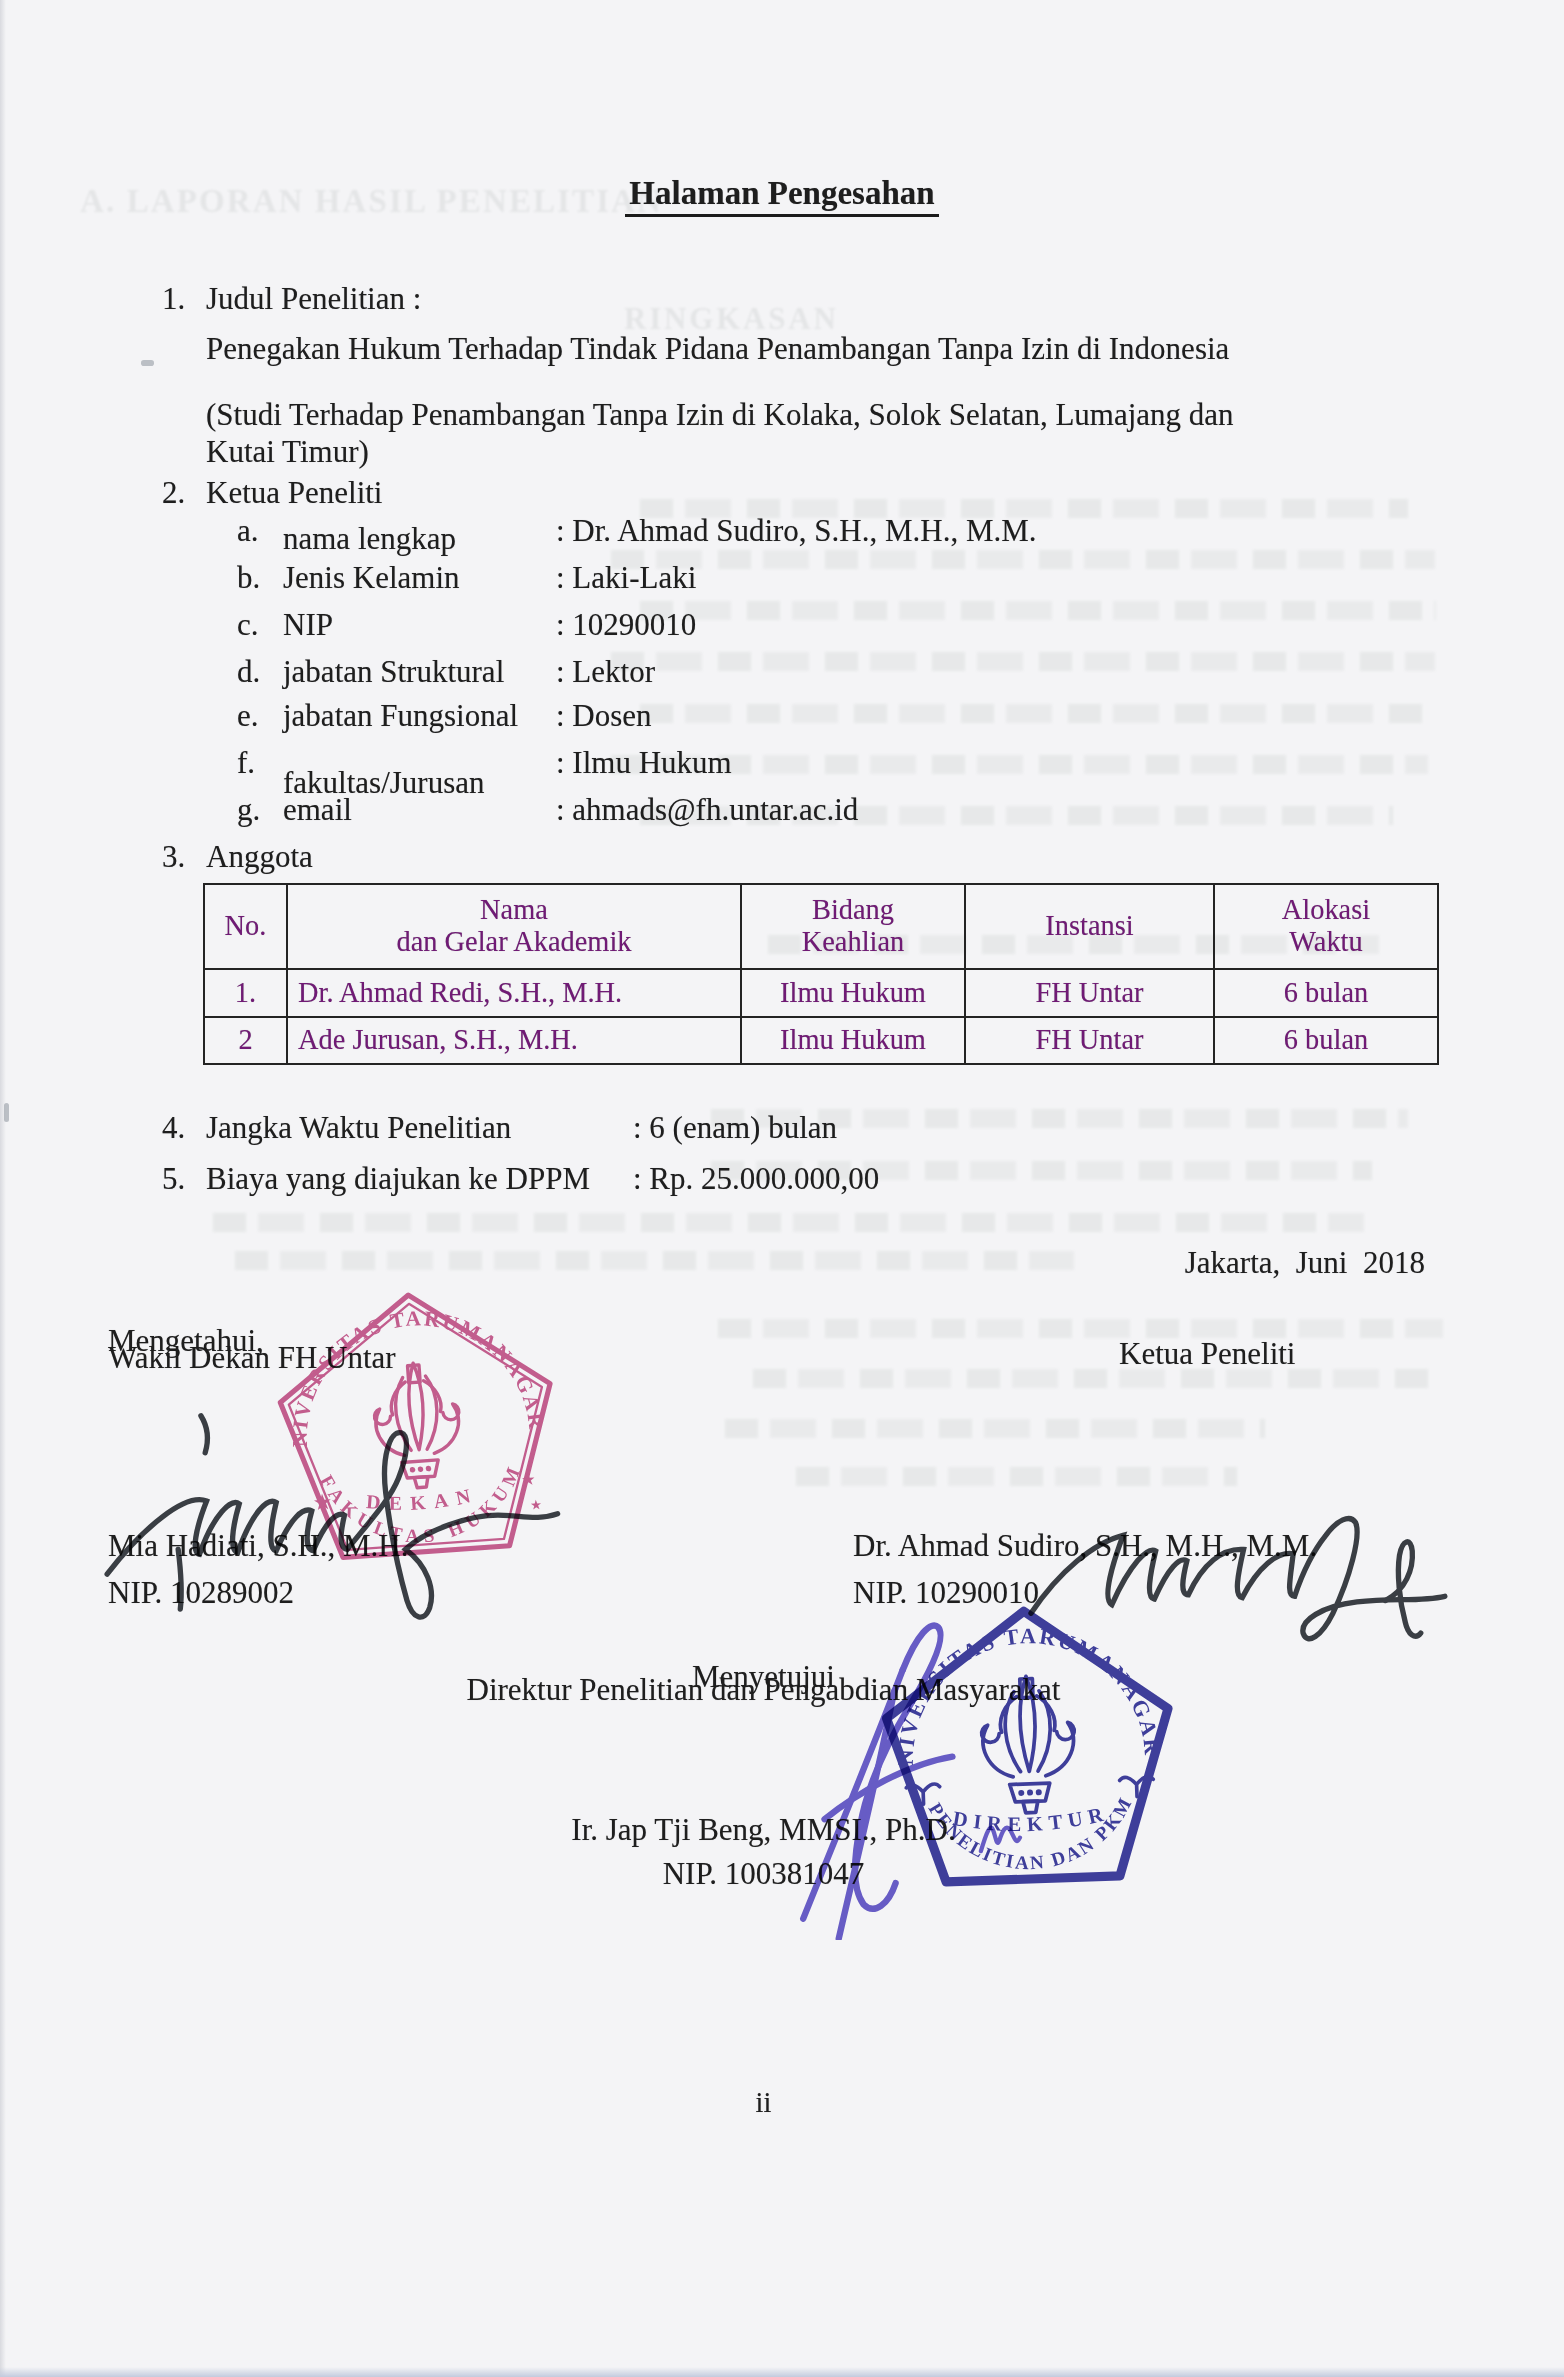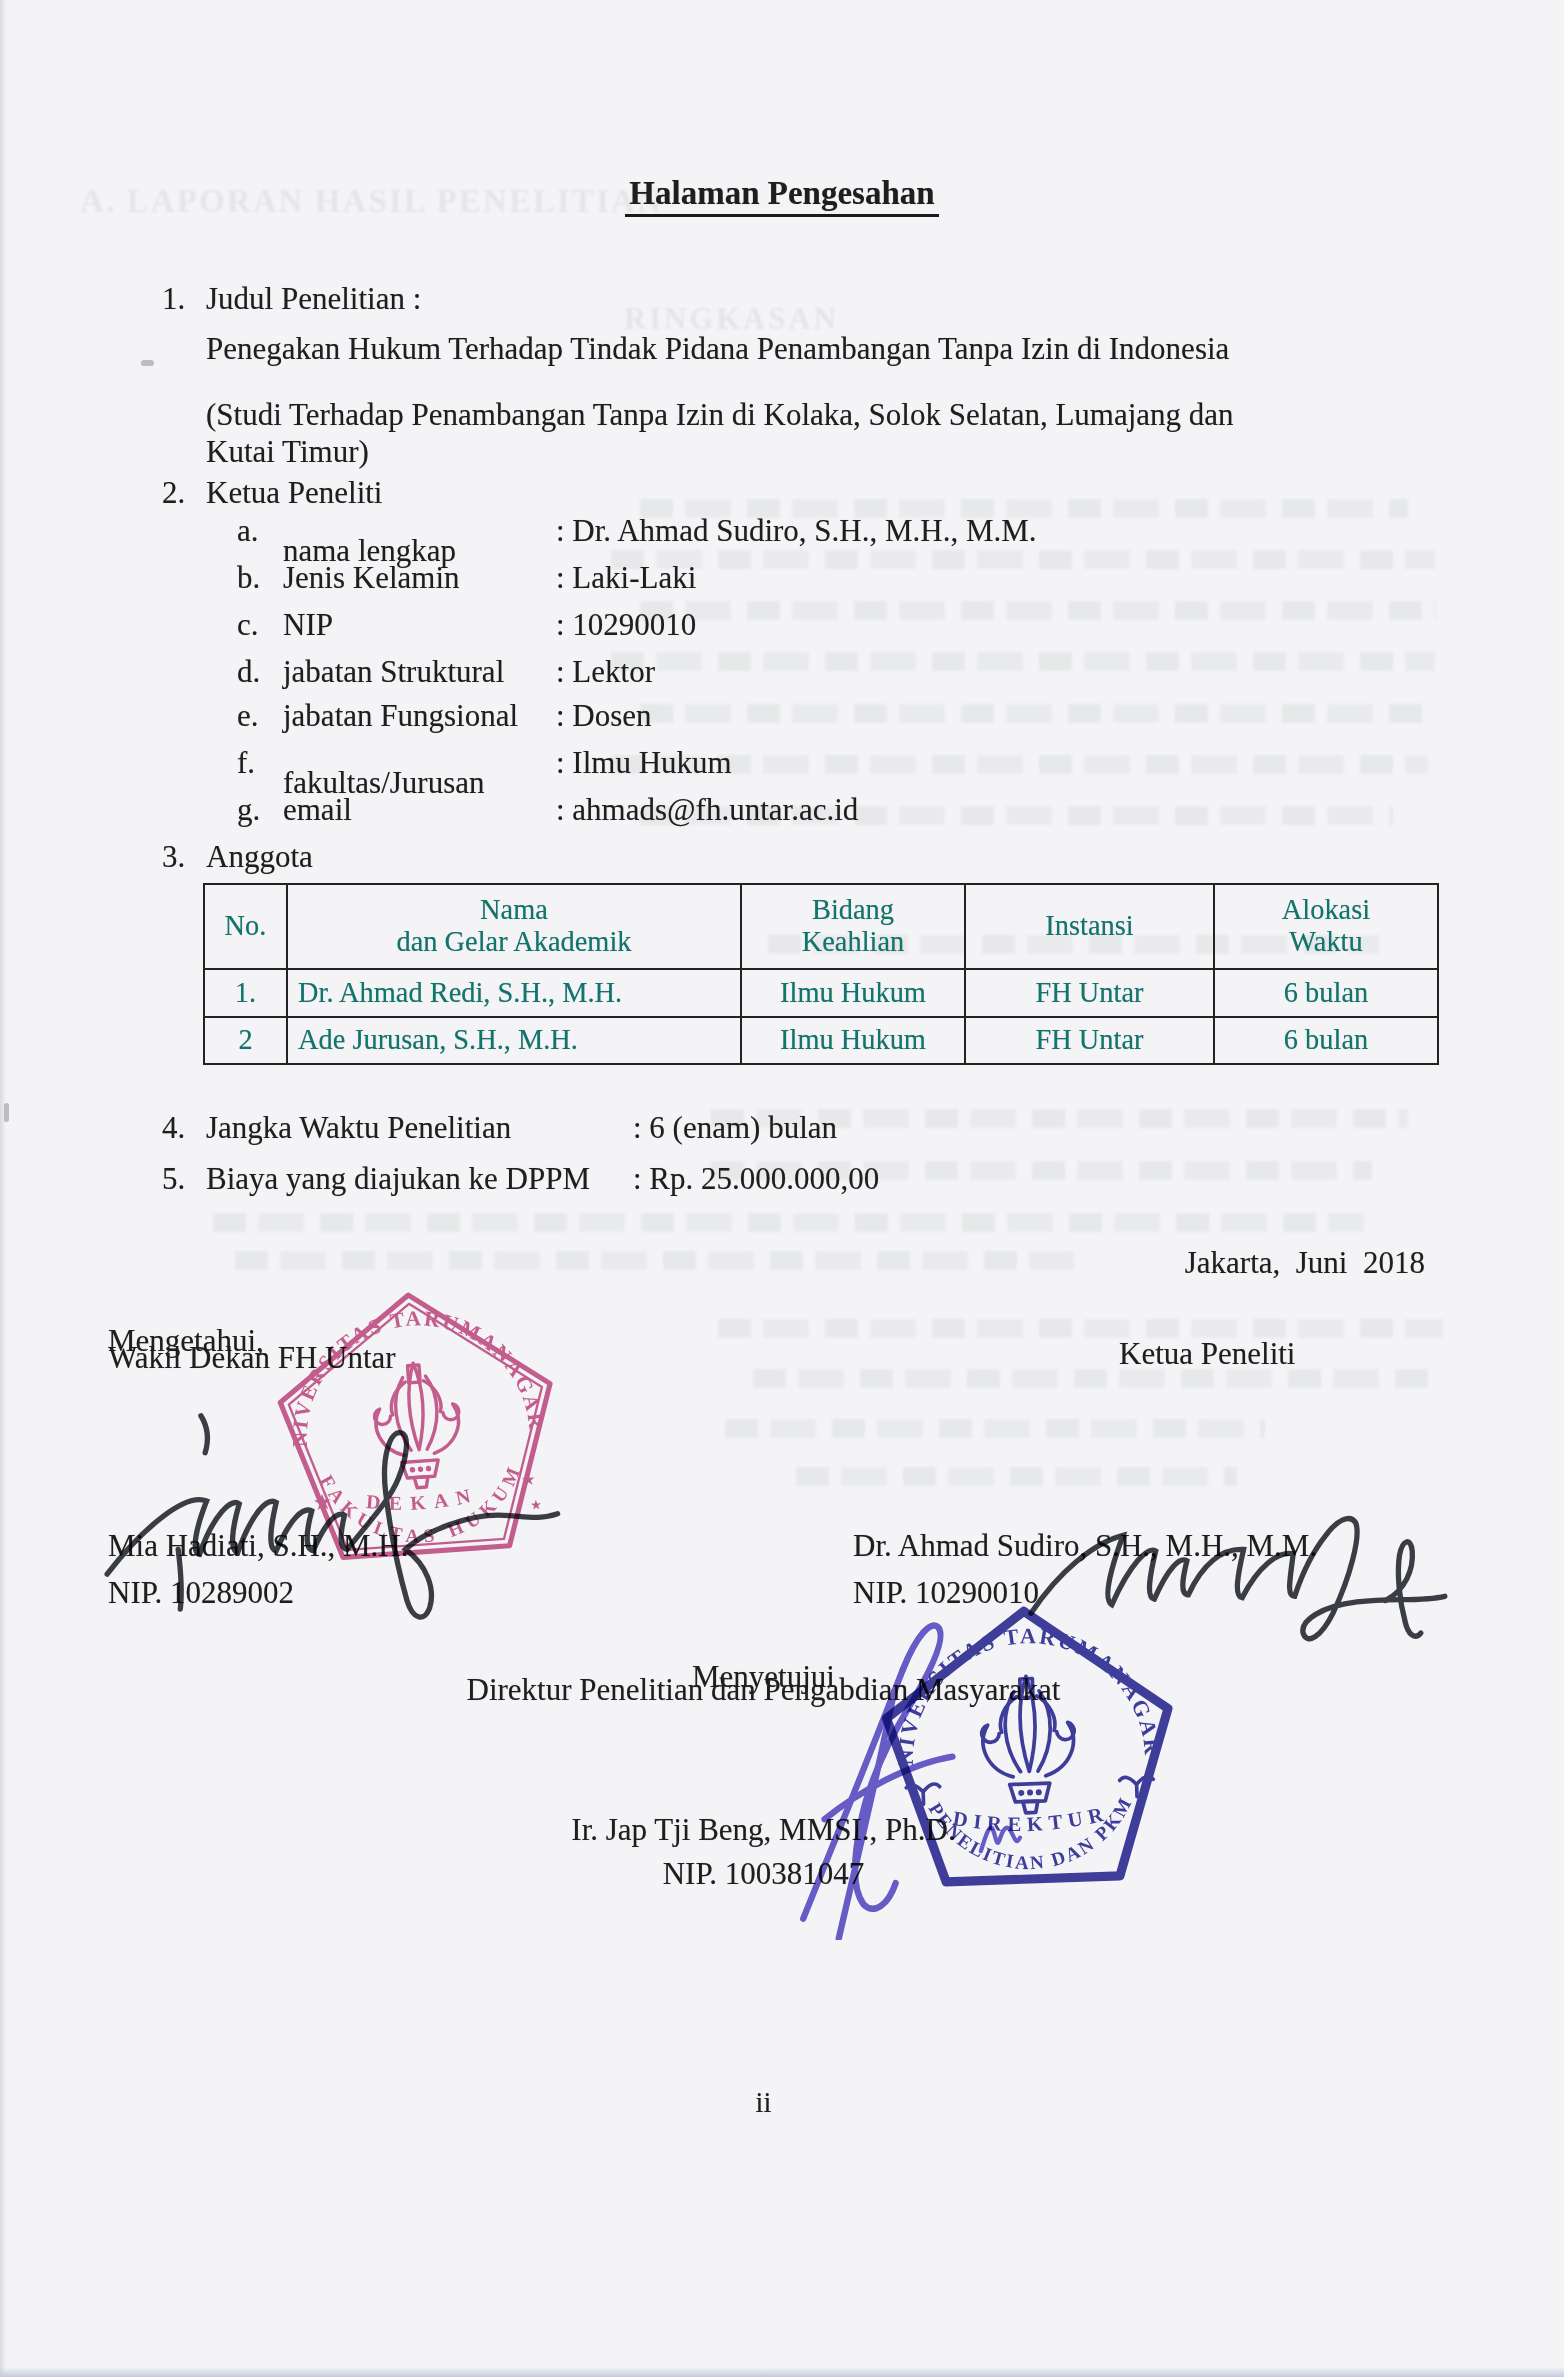--- a/index.html
+++ b/index.html
@@ -13,21 +13,21 @@
   .center-col{position:absolute; left:195px; width:1137px; text-align:center;}
   .center-col .t{position:absolute; left:0; width:100%;}
   
   .doc-title{position:absolute; top:175px; left:0; width:100%; text-align:center;}
   .doc-title span{display:inline-block; font-size:33px; font-weight:700;
      border-bottom:3.6px solid #1b1b1b; padding:0 4.3px 2.1px;
      text-shadow:0 0 0.7px rgba(25,25,30,.4);}
   
   table.members{position:absolute; left:203px; top:883px; width:1235px;
      border-collapse:collapse; table-layout:fixed; font-size:28.4px;
-     color:#0f766e;}
+     color:#701a75;}
   table.members th, table.members td{border:2.8px solid #232323; padding:1.4px 10px;
      text-shadow:0 0 0.7px rgba(25,25,30,.38); font-weight:400;}
   table.members th{height:80px; vertical-align:middle; text-align:center;}
   table.members td{height:43px; text-align:center;}
   table.members td.name-cell{text-align:left;}
   table.members .hl{display:block;}
   table.members .hl:empty{display:none;}
   
   .ghost-line{position:absolute; height:18.5px; opacity:.13; filter:blur(1.4px);
      background:repeating-linear-gradient(90deg, rgba(110,125,115,.75) 0 33px,
@@ -80,21 +80,21 @@
   <div class="t" style="left:162px;top:281px;">1.</div>
   <div class="t" style="left:206px;top:281px;">Judul Penelitian :</div>
   <div class="t" style="left:206px;top:331px;">Penegakan Hukum Terhadap Tindak Pidana Penambangan Tanpa Izin di Indonesia</div>
   <div class="t" style="left:206px;top:397px;">(Studi Terhadap Penambangan Tanpa Izin di Kolaka, Solok Selatan, Lumajang dan</div>
   <div class="t" style="left:206px;top:434px;">Kutai Timur)</div>
 
   <div class="t" style="left:162px;top:475px;">2.</div>
   <div class="t" style="left:206px;top:475px;">Ketua Peneliti</div>
 
   <div class="t" style="left:237px;top:513px;">a.</div>
-  <div class="t" style="left:283px;top:533px;">nama lengkap</div>
+  <div class="t" style="left:283px;top:521px;">nama lengkap</div>
   <div class="t" style="left:556px;top:513px;">: Dr. Ahmad Sudiro, S.H., M.H., M.M.</div>
 
   <div class="t" style="left:237px;top:560px;">b.</div>
   <div class="t" style="left:283px;top:560px;">Jenis Kelamin</div>
   <div class="t" style="left:556px;top:560px;">: Laki-Laki</div>
 
   <div class="t" style="left:237px;top:607px;">c.</div>
   <div class="t" style="left:283px;top:607px;">NIP</div>
   <div class="t" style="left:556px;top:607px;">: 10290010</div>
 

